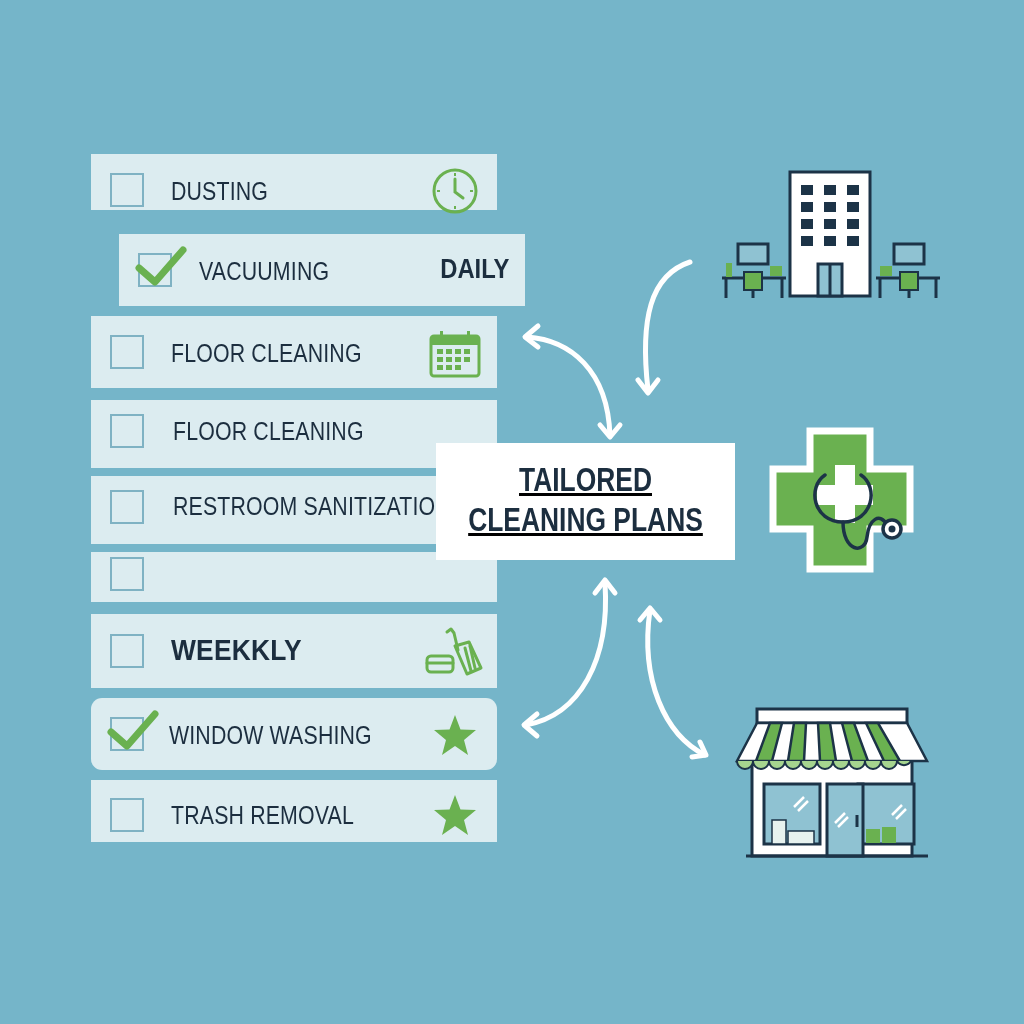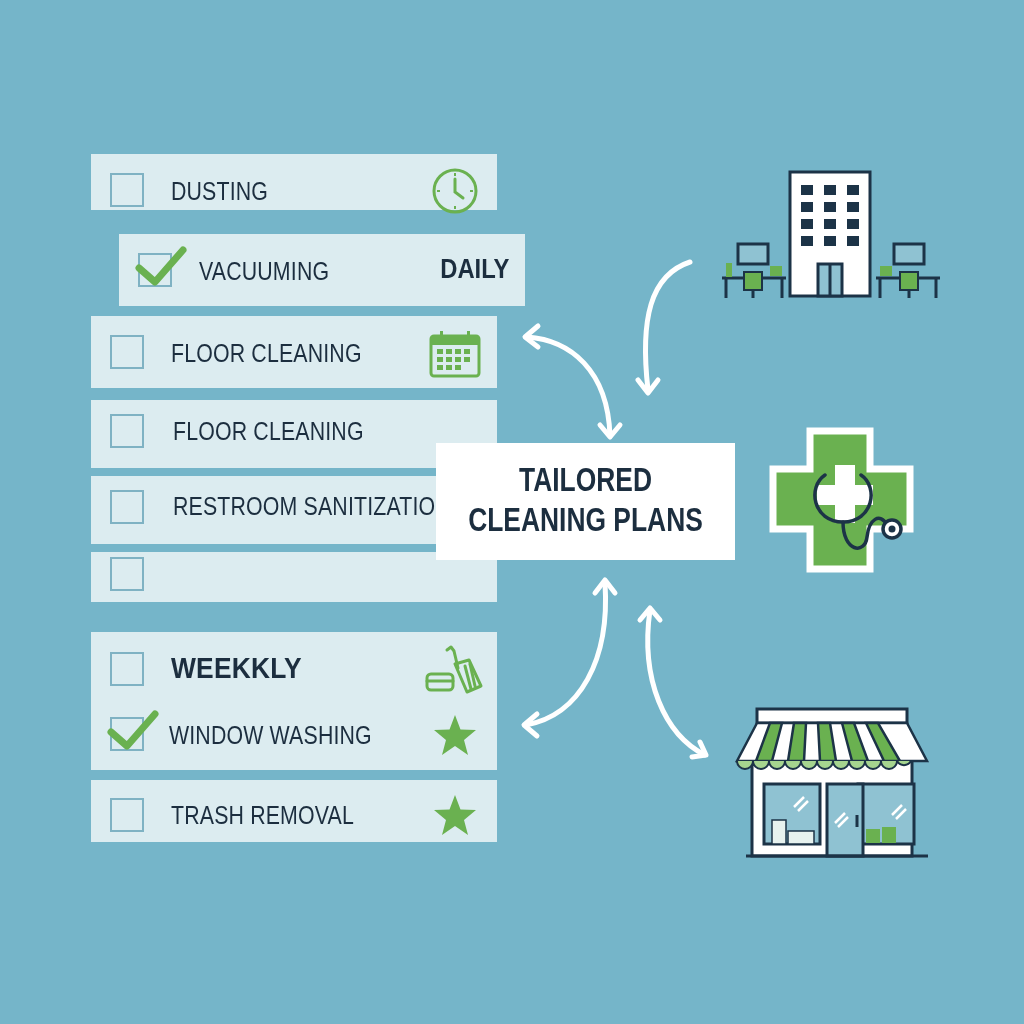--- a/index.html
+++ b/index.html
@@ -28,21 +28,21 @@
   }
   .label.big { font-weight: bold; font-size: 30px; transform: scaleX(0.88); }
   .right-text {
     position: absolute; right: 16px;
     color: #1c2e3f; font-weight: bold; font-size: 28px;
     transform: scaleX(0.85); transform-origin: right center;
   }
   .ricon { position: absolute; }
   #center-box {
     position: absolute; left: 436px; top: 443px; width: 299px; height: 117px;
-    background: #ffffff; text-align: center;
+    background: #ffffff; text-align: center; text-decoration: underline;
   }
   #center-box .t {
     display: block; color: #1c2e3f; font-weight: bold; font-size: 33px;
     line-height: 40px; transform: scaleX(0.8);
   }
   svg { overflow: visible; }
 </style>
 </head>
 <body>
 
@@ -104,36 +104,36 @@
   <div class="row" style="top:476px;height:68px;">
     <div class="cb" style="top:14px;"></div>
     <span class="label" style="top:15px;font-size:26px;left:82px;">RESTROOM SANITIZATION</span>
   </div>
 
   <div class="row" style="top:552px;height:50px;">
     <div class="cb" style="top:5px;"></div>
     <span class="label" style="top:10px;font-size:26px;"></span>
   </div>
 
-  <div class="row" style="top:632px;height:74px;">
+  <div class="row" style="top:614px;height:74px;">
     <div class="cb" style="top:20px;"></div>
     <span class="label big" style="top:19px;">WEEKKLY</span>
     <svg class="ricon" style="left:334px;top:12px;" width="60" height="54" viewBox="0 0 60 54">
       <g fill="none" stroke="#6ab150" stroke-width="3" stroke-linecap="round" stroke-linejoin="round">
         <path d="M22 6 L26 3 L29 7 L33 24"></path>
         <path d="M30 20 L44 16 L56 42 L42 48 Z"></path>
         <line x1="45" y1="20" x2="50" y2="42"></line>
         <line x1="40" y1="22" x2="46" y2="45"></line>
         <rect x="2" y="30" width="26" height="16" rx="4"></rect>
         <line x1="2" y1="37" x2="28" y2="37"></line>
       </g>
     </svg>
   </div>
 
-  <div class="row" style="top:698px;height:72px;">
+  <div class="row" style="top:698px;height:72px;border-radius:11px;">
     <div class="cb" style="top:19px;"></div>
     <svg class="check" style="top:10px;" width="56" height="44" viewBox="0 0 56 44">
       <polyline points="6,24 22,38 50,6" fill="none" stroke="#6ab150" stroke-width="7" stroke-linecap="round" stroke-linejoin="round"></polyline>
     </svg>
     <span class="label" style="top:22px;font-size:26px;left:78px;">WINDOW WASHING</span>
     <svg class="ricon" style="left:342px;top:16px;" width="44" height="42" viewBox="0 0 44 42">
       <polygon points="22,1 27.5,15.5 43,16 31,26 35,41 22,32 9,41 13,26 1,16 16.5,15.5" fill="#6ab150"></polygon>
     </svg>
   </div>
 

